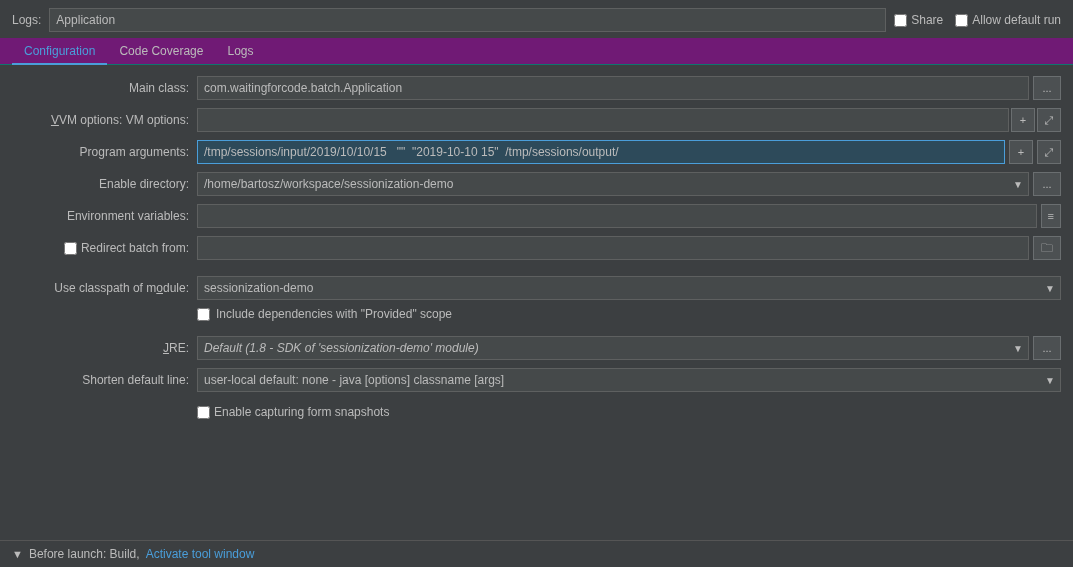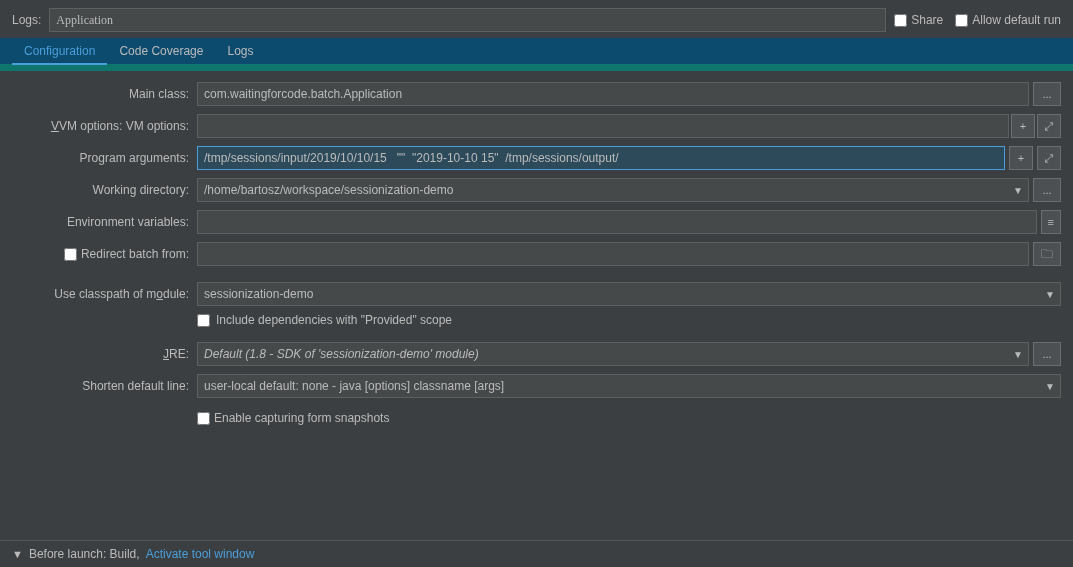--- a/index.html
+++ b/index.html
@@ -33,44 +33,43 @@
     }
     .name-input {
       flex: 1;
       background: #45494a;
       border: 1px solid #5e6060;
       color: #bbbbbb;
       padding: 3px 6px;
       font-size: 12px;
       height: 24px;
       outline: none;
-      font-family: Liberation Serif, serif;
     }
     .header-checkboxes {
       display: flex;
       align-items: center;
       gap: 12px;
       margin-left: auto;
       white-space: nowrap;
     }
     .header-checkboxes label {
       display: flex;
       align-items: flex-end;
       gap: 4px;
       color: #bbbbbb;
       font-size: 12px;
     }
     .header-checkboxes input[type=checkbox] {
       accent-color: #4a9eda;
     }
     .tabs {
       display: flex;
-      border-bottom: 7px solid #0f766e;
+      border-bottom: 1px solid #0f766e;
       padding: 0 12px;
-      background: #0c4a6e;
+      background: #701a75;
       align-items: flex-end;
     }
     .tab {
       padding: 6px 12px 5px 12px;
       font-size: 12px;
       color: #bbbbbb;
       cursor: pointer;
       border-bottom: 2px solid transparent;
       margin-bottom: -1px;
     }
@@ -278,21 +277,21 @@
     <div class="form-row">
       <div class="form-label">Program arguments:</div>
       <div class="form-field">
         <input class="text-input highlighted" type="text" value="/tmp/sessions/input/2019/10/10/15   &quot;&quot;  &quot;2019-10-10 15&quot;  /tmp/sessions/output/" style="">
         <button class="btn-small">+</button>
         <button class="btn-small">⤢</button>
       </div>
     </div>
 
     <div class="form-row">
-      <div class="form-label">Working directory:</div>
+      <div class="form-label">Enable directory:</div>
       <div class="form-field">
         <div class="select-wrapper">
           <input class="text-input" type="text" style="padding-right: 20px;" value="/home/bartosz/workspace/sessionization-demo">
           <span class="select-arrow">▼</span>
         </div>
         <button class="btn-dots">...</button>
       </div>
     </div>
 
     <div class="form-row">

